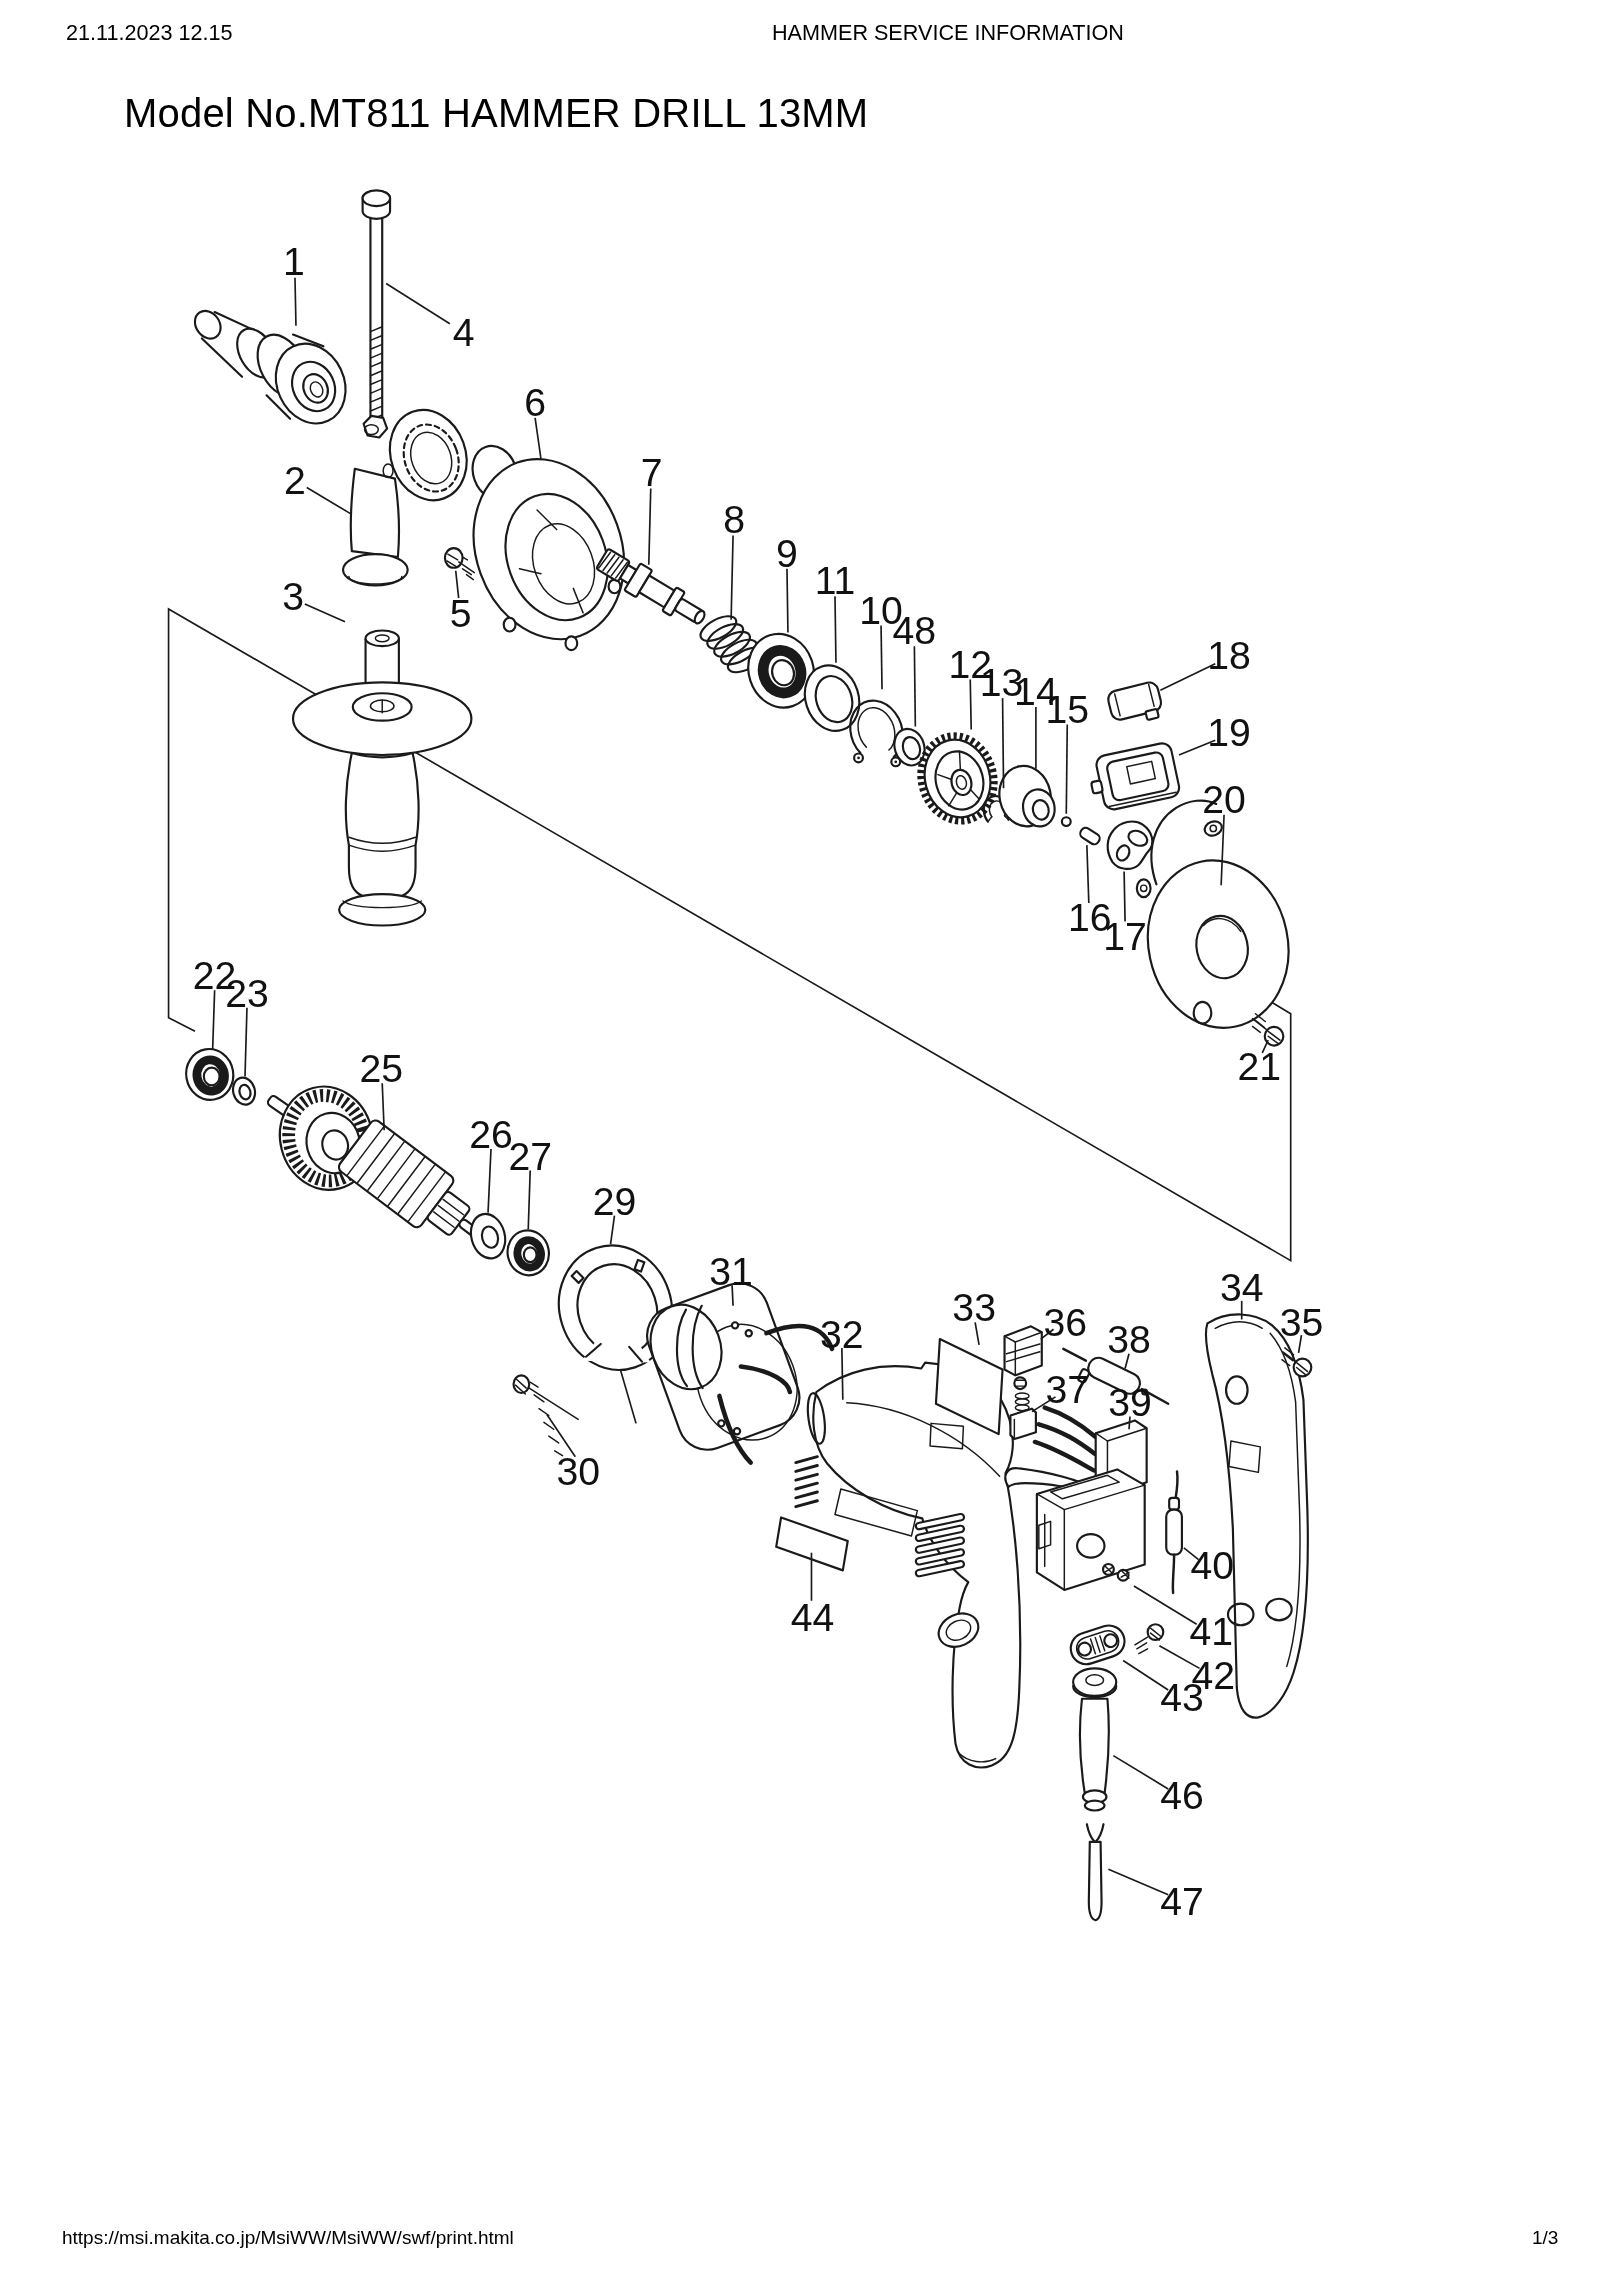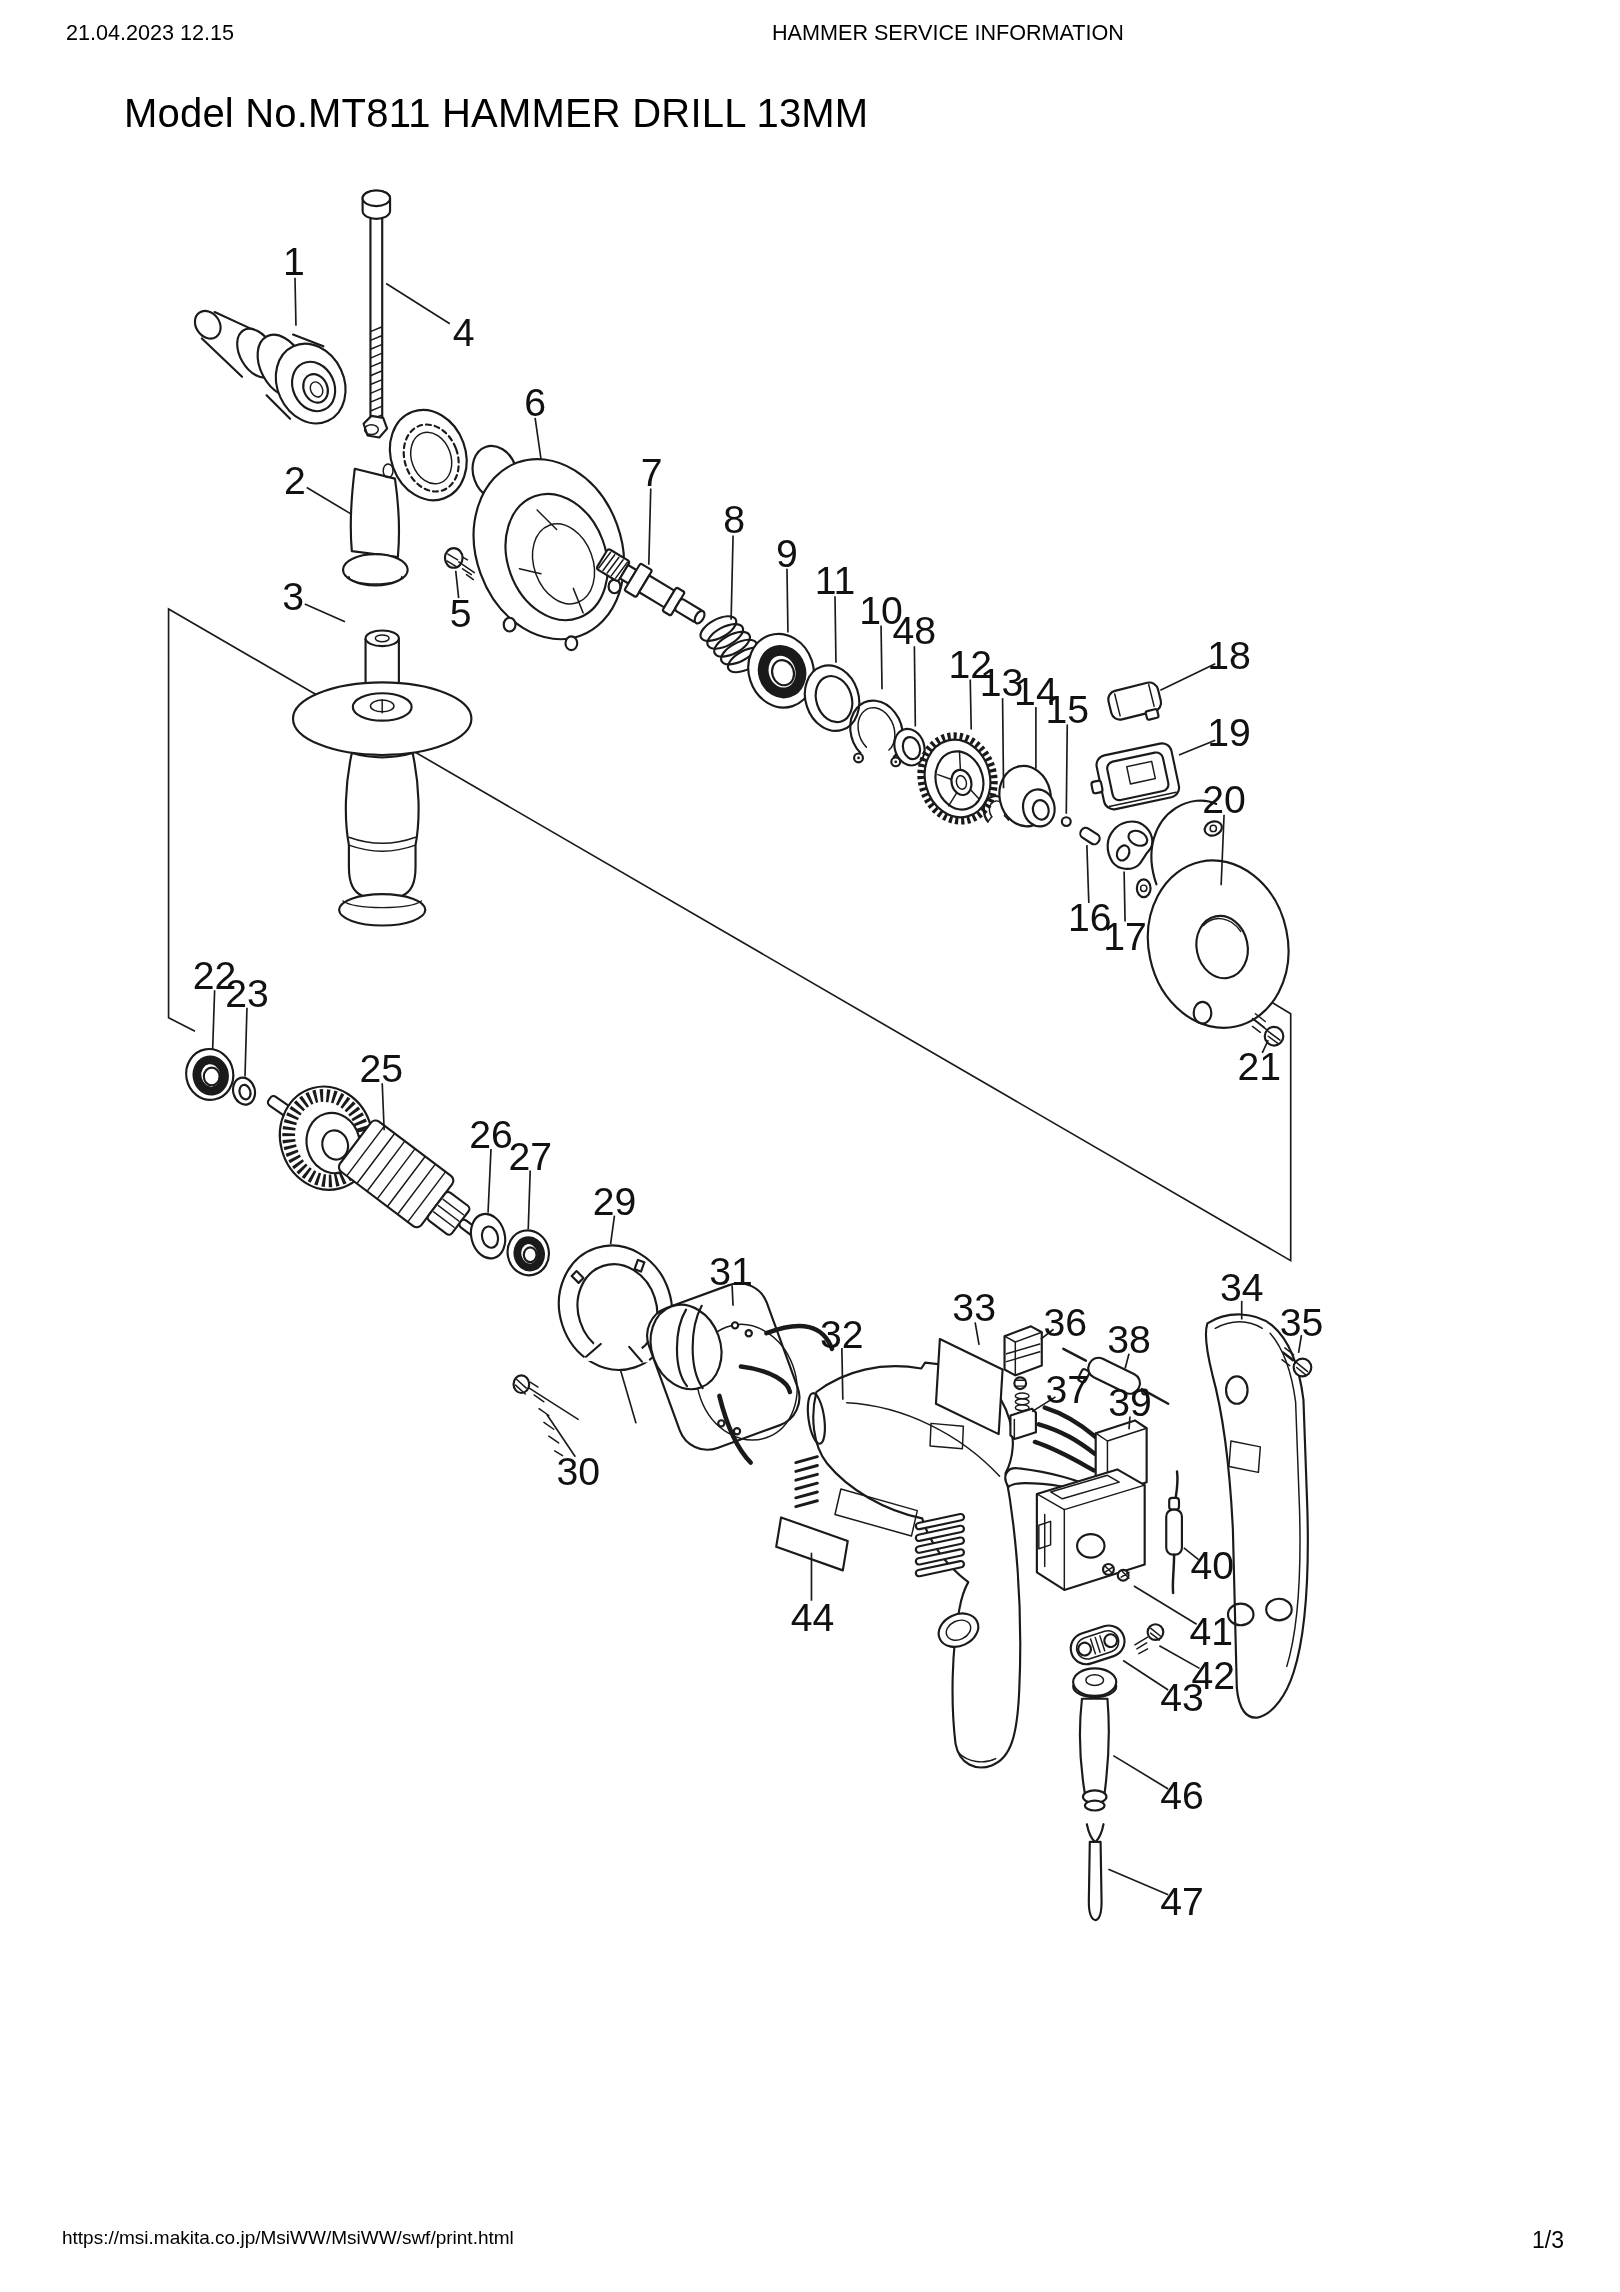--- a/index.html
+++ b/index.html
@@ -3,36 +3,36 @@
 <meta charset="utf-8">
 <style>
   html,body{margin:0;padding:0;background:#e8e8e8}
   #page{position:relative;width:1620px;height:2293px;background:#ffffff;margin:0 auto;
         font-family:"Liberation Sans",sans-serif;color:#000;overflow:hidden}
   .abs{position:absolute;white-space:nowrap}
   #hdr-date{left:66px;top:19.6px;font-size:21.6px}
   #hdr-center{left:772px;top:19.6px;font-size:21.6px}
   #doc-title{left:124px;top:91px;font-size:40px;letter-spacing:0.2px}
   #ftr-url{left:62px;top:2227px;font-size:19px}
-  #ftr-page{left:1532px;top:2227px;font-size:23px}
+  #ftr-page{left:1532px;top:2227px;font-size:19px}
   svg{position:absolute;left:0;top:0}
   .ln{fill:none;stroke:#1a1a1a;stroke-width:2.2;stroke-linecap:round;stroke-linejoin:round}
   .thin{stroke-width:1.5}
   .fw{fill:#fff;stroke:#1a1a1a;stroke-width:2.2;stroke-linejoin:round;stroke-linecap:round}
   .wire{fill:none;stroke:#1a1a1a;stroke-width:4.6;stroke-linecap:round}
   .w25{fill:none;stroke:#1a1a1a;stroke-width:2.5;stroke-linecap:round}
   .vent{fill:none;stroke:#1a1a1a;stroke-width:3;stroke-linecap:round}
   .leader{fill:none;stroke:#1a1a1a;stroke-width:1.7}
   .callout{font-family:"Liberation Sans",sans-serif;font-size:40px;fill:#111;text-anchor:middle}
 </style>
 </head>
 <body>
 
 <div id="page">
-  <div class="abs" id="hdr-date">21.04.2023 12.15</div>
+  <div class="abs" id="hdr-date">21.11.2023 12.15</div>
   <div class="abs" id="hdr-center">HAMMER SERVICE INFORMATION</div>
   <div class="abs" id="doc-title">Model No.MT811 HAMMER DRILL 13MM</div>
   <div class="abs" id="ftr-url">https://msi.makita.co.jp/MsiWW/MsiWW/swf/print.html</div>
   <div class="abs" id="ftr-page">1/3</div>
 
   <svg id="diagram-svg" width="1620" height="2293" viewBox="0 0 1653 2339">
 
     <g>
       <polyline class="leader" points="199,1052 172,1038 172,621 1317,1286 1317,1034 1272,1007"></polyline>
       <line class="leader" x1="628" y1="1380" x2="649" y2="1452"></line>

